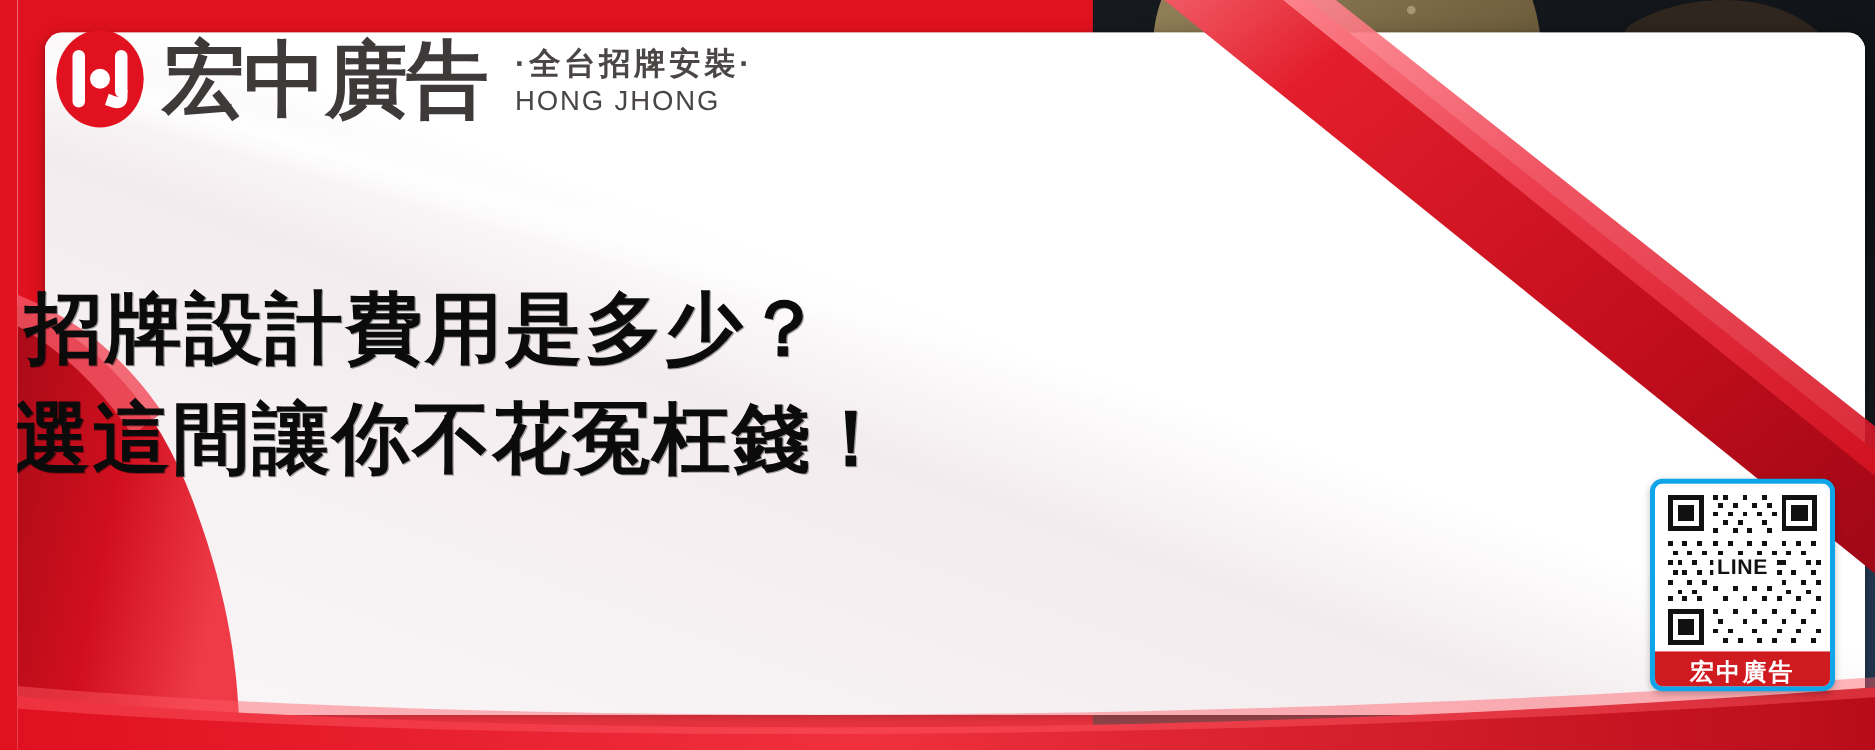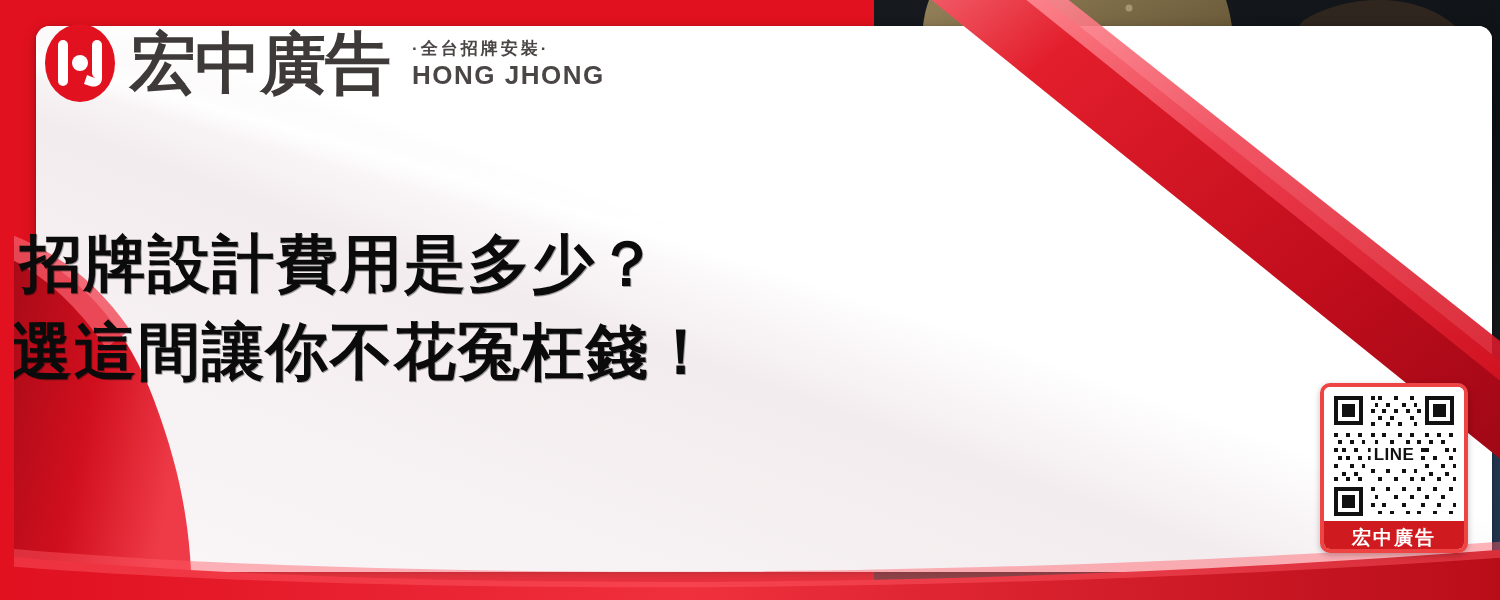--- a/index.html
+++ b/index.html
@@ -66,25 +66,25 @@
     font-size:66px;line-height:1;font-weight:700;color:#3e3a39;
     letter-spacing:-1px;
     font-family:"Liberation Sans","DejaVu Sans",sans-serif;
     white-space:nowrap;
   }
   .logo-sub{
     display:flex;flex-direction:column;justify-content:center;
     margin-left:8px;margin-top:4px;
   }
   .logo-sub-cn{
-    font-size:17px;font-weight:700;color:#4a4645;letter-spacing:3px;
+    font-size:25px;font-weight:700;color:#4a4645;letter-spacing:3px;
     white-space:nowrap;line-height:1.15;
   }
   .logo-sub-en{
-    font-size:26px;font-weight:700;color:#4a4645;letter-spacing:1.5px;
+    font-size:22px;font-weight:400;color:#4a4645;letter-spacing:1.5px;
     white-space:nowrap;line-height:1.15;margin-top:2px;
   }
 
   
   .headline{
     position:absolute;left:0;right:0;top:220px;
     text-align:left;pointer-events:none;
   }
   .headline .hl{
     display:block;color:#0b0b0b;font-weight:700;
@@ -104,21 +104,21 @@
   .ribbon-text{
     position:absolute;inset:0;display:flex;align-items:center;justify-content:center;
     color:#ffffff;font-size:22px;font-weight:700;letter-spacing:.5px;
     padding-top:8px;white-space:nowrap;
     text-shadow:0 1px 1px rgba(0,0,0,.35);
   }
 
   
   .qr-card{
     position:absolute;left:1306px;top:383px;width:140px;height:162px;
-    background:#ffffff;border:4px solid #ef4444;border-radius:10px;
+    background:#ffffff;border:4px solid #0ea5e9;border-radius:10px;
     overflow:hidden;box-shadow:0 2px 6px rgba(0,0,0,.25);
     display:flex;flex-direction:column;
   }
   .qr-img{flex:1 1 auto;position:relative;background:#fff;padding:4px 5px 0;}
   .qr-img svg{display:block;width:100%;height:100%;}
   .qr-label{
     height:34px;flex:0 0 34px;background:#cf1b1f;color:#ffffff;
     display:flex;align-items:center;justify-content:center;
     font-size:19px;font-weight:700;letter-spacing:2px;
   }

